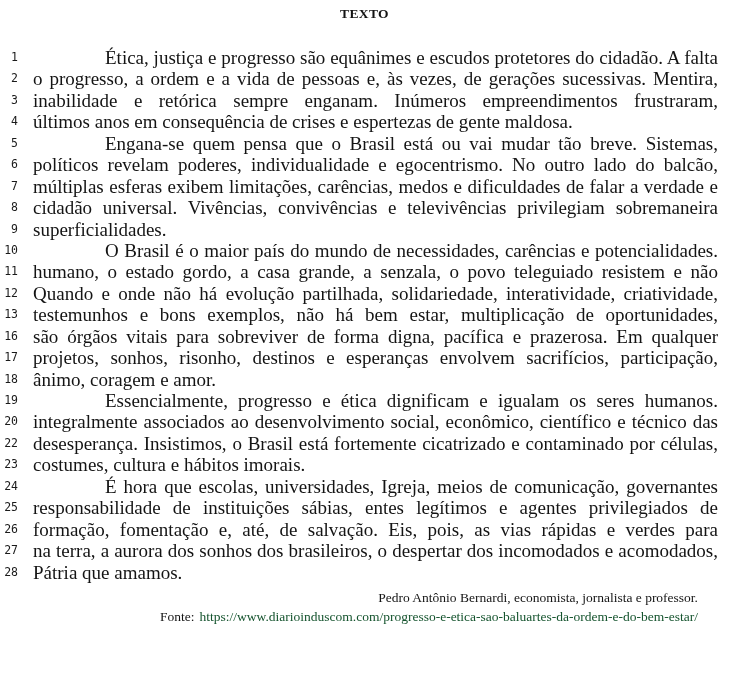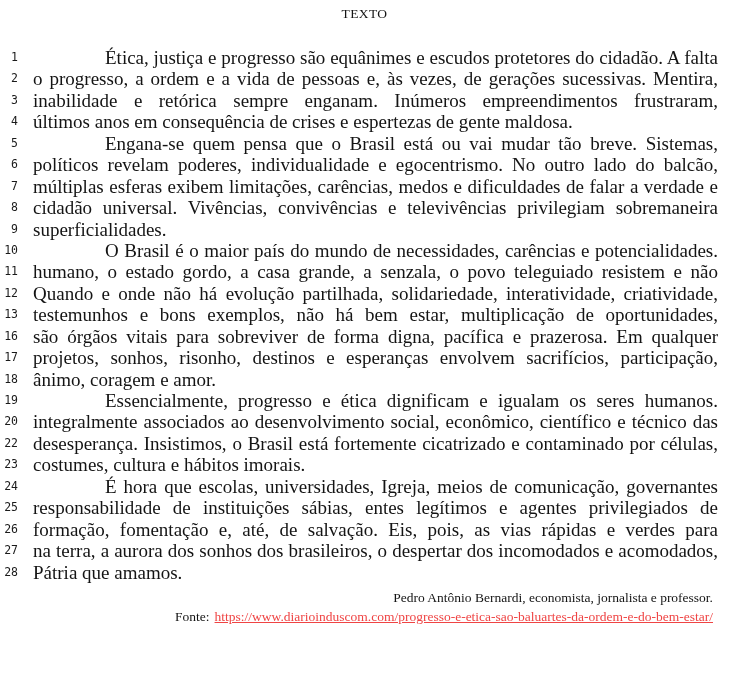--- a/index.html
+++ b/index.html
@@ -7,21 +7,21 @@
     position:relative;
     width:729px;height:693px;
     background:#ffffff;
     color:#141414;
     font-family:"Liberation Serif", serif;
     overflow:hidden;
   }
   .title{
     padding-top:6px;
     text-align:center;
-    font-weight:400;
+    font-weight:700;
     font-size:13.5px;
     letter-spacing:.4px;
   }
   .lines{margin-top:25px;}
   .line{
     display:flex;
     height:21.45px;
     line-height:21.45px;
     overflow:hidden;
   }
@@ -36,28 +36,27 @@
     flex:0 0 685px;
     margin-left:15px;
     font-size:19px;
     text-align:justify;
     box-sizing:border-box;
   }
   .txt.j{text-align-last:justify;}
   .txt.indent{padding-left:72px;}
   .credits{
     margin-top:5px;
-    padding-right:16px;
+    padding-right:31px;
     text-align:right;
     font-size:13.5px;
     line-height:19.5px;
   }
   .url{
-    text-decoration:underline;
-    color:#ef4444;
+    color:#14532d;
     margin-left:5px;
     cursor:pointer;
   }
 </style>
 </head>
 <body>
 
 <div class="page">
 
   <div class="title">TEXTO</div>

